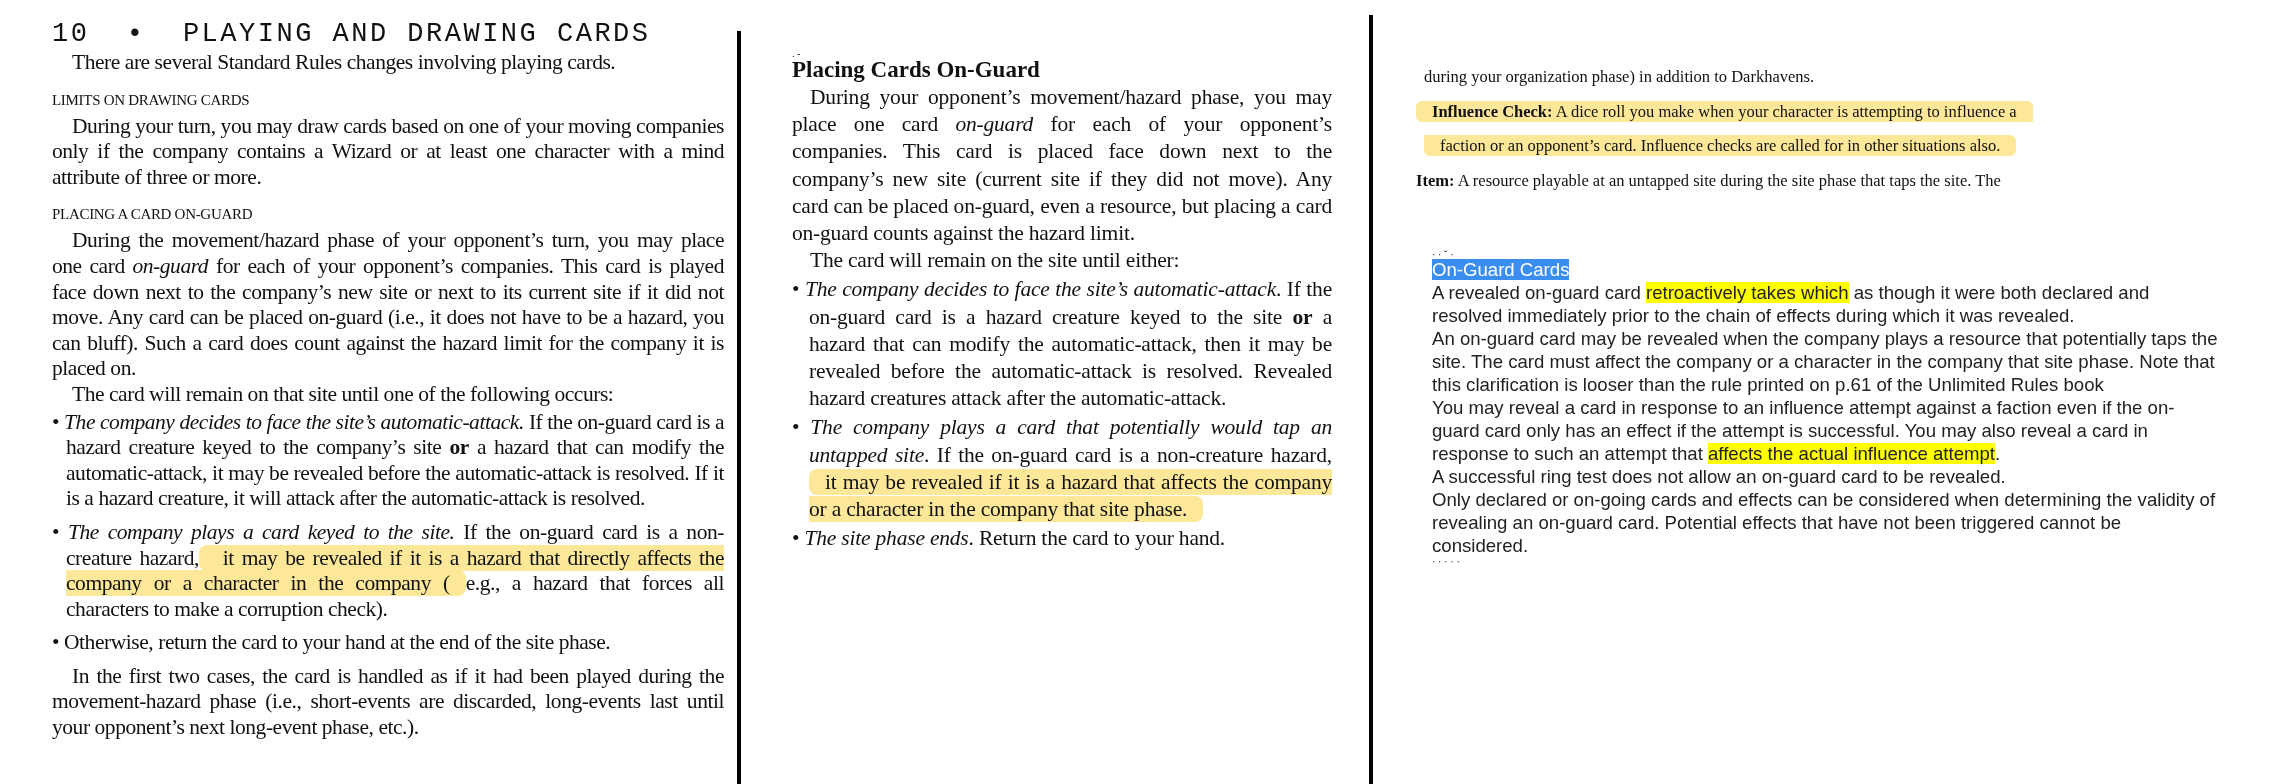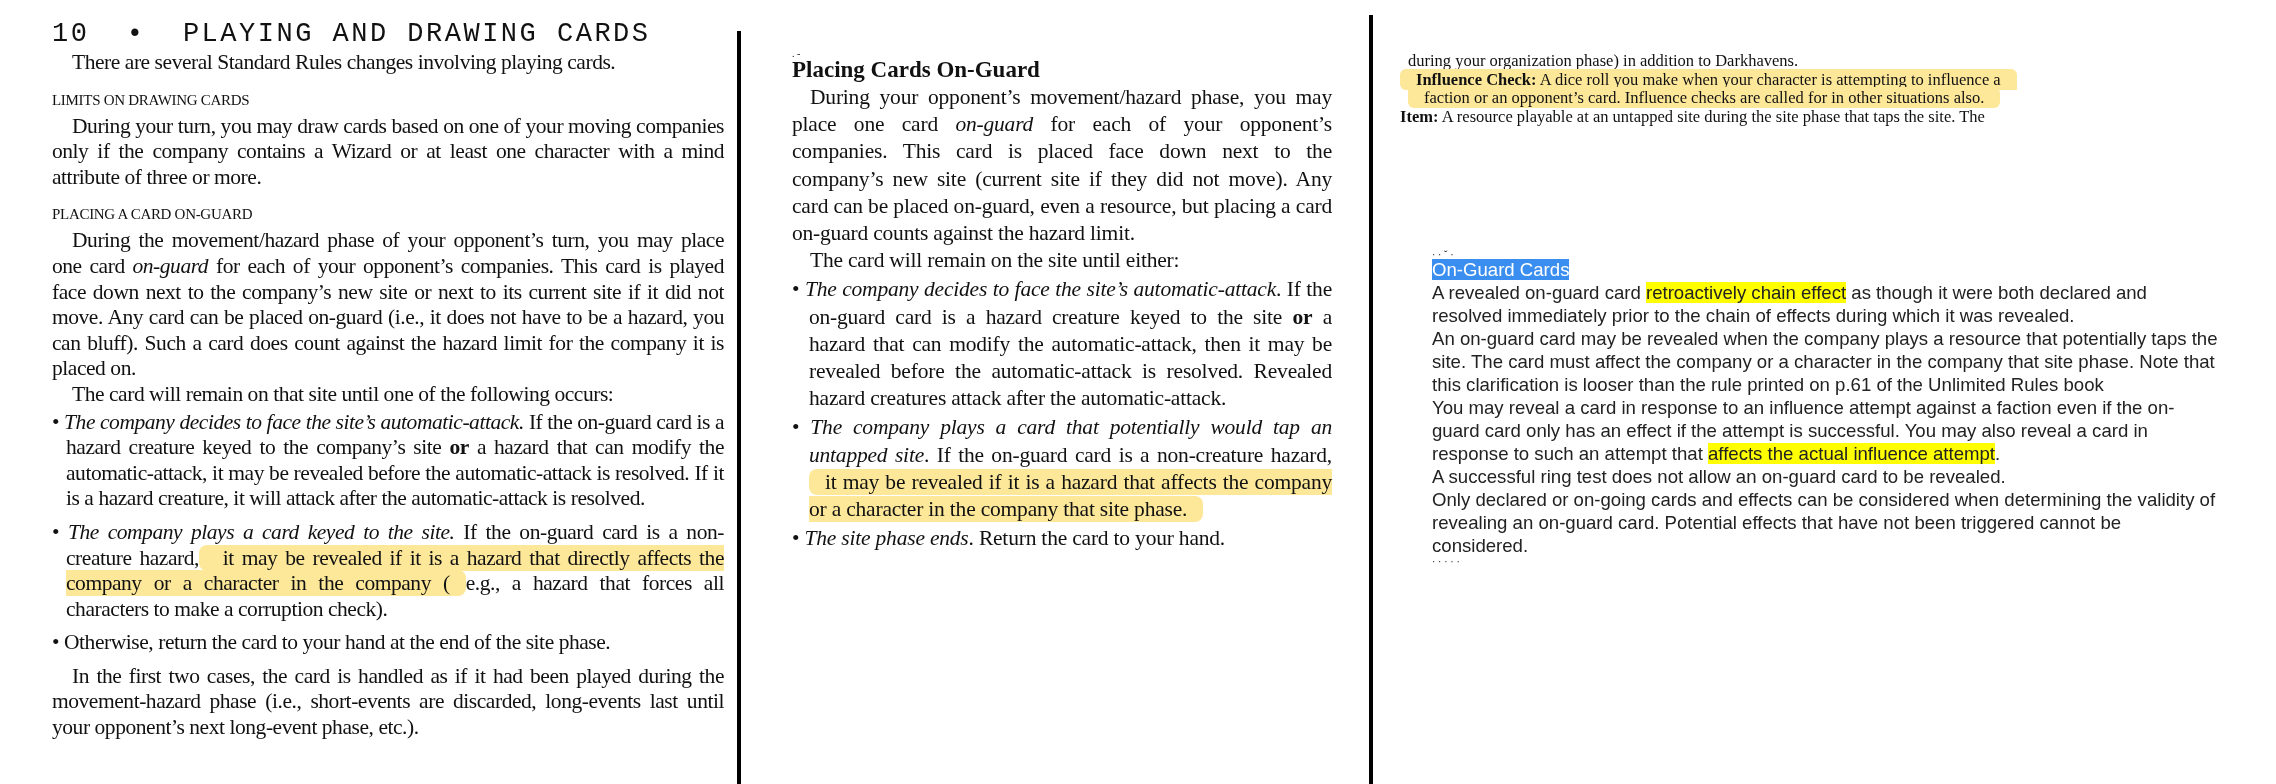--- a/index.html
+++ b/index.html
@@ -30,21 +30,21 @@
   
   #mid { left:792px; top:48px; width:540px; }
   #mid .cut { height:8px; font-size:10px; }
   #mid .h { font-weight:bold; font-size:23px; line-height:28px; margin:0; }
   #mid .txt { font-size:21.5px; line-height:27.2px; text-align:justify; margin:0; letter-spacing:-0.2px; }
   #mid .indent { text-indent:18px; }
   #mid .bul { padding-left:17px; text-indent:-17px; margin-top:2px; }
 
   
   #rtop { left:1400px; top:52px; width:672px; font-size:16.5px; line-height:18.5px; }
-  #rtop p { margin:0;font-family:Liberation Serif, serif; }
+  #rtop p { margin:16px;font-family:Liberation Serif, serif; }
   #rtop .cont { padding-left:8px; }
   #rtop .hang { padding-left:8px; }
 
   
   #rlow { left:1432px; top:250px; width:790px; font-size:18.6px; line-height:23px; color:#222; }
   #rlow p { margin:0; }
   #rlow .cut { height:8px; }
 </style>
 </head>
 <body>
@@ -89,19 +89,19 @@
 <div id="rtop" class="panel serif">
   <p class="hang">during your organization phase) in addition to Darkhavens.</p>
   <p><span class="hl-pale" style="border-radius:6px 6px 0 6px;"><b>Influence Check:</b><span> A dice roll you make when your character is attempting to influence a</span></span></p>
   <p class="cont"><span class="hl-pale" style="border-radius:0 6px 6px 6px;">faction or an opponent’s card. Influence checks are called for in other situations also.</span></p>
   <p><b>Item:</b><span> A resource playable at an untapped site during the site phase that taps the site. The</span></p>
 </div>
 
 <div id="rlow" class="panel sans">
   <div class="cut" style="font-size:10px;line-height:10px;">·   ·    ˘ ·</div>
   <p><span class="sel">On-Guard Cards</span></p>
-  <p><span>A revealed on-guard card </span><span class="hl-bright">retroactively chain effect</span><span> as though it were both declared and resolved immediately prior to the chain of effects during which it was revealed.</span></p>
+  <p><span>A revealed on-guard card </span><span class="hl-bright">retroactively takes which</span><span> as though it were both declared and resolved immediately prior to the chain of effects during which it was revealed.</span></p>
   <p>An on-guard card may be revealed when the company plays a resource that potentially taps the site. The card must affect the company or a character in the company that site phase. Note that this clarification is looser than the rule printed on p.61 of the Unlimited Rules book</p>
   <p><span>You may reveal a card in response to an influence attempt against a faction even if the on-guard card only has an effect if the attempt is successful. You may also reveal a card in response to such an attempt that </span><span class="hl-bright">affects the actual influence attempt</span><span>.</span></p>
   <p>A successful ring test does not allow an on-guard card to be revealed.</p>
   <p>Only declared or on-going cards and effects can be considered when determining the validity of revealing an on-guard card. Potential effects that have not been triggered cannot be considered.</p>
   <div class="cut" style="font-size:10px;line-height:10px;">·         ·              ·   ·   ·</div>
 </div>
 
 </body></html>

